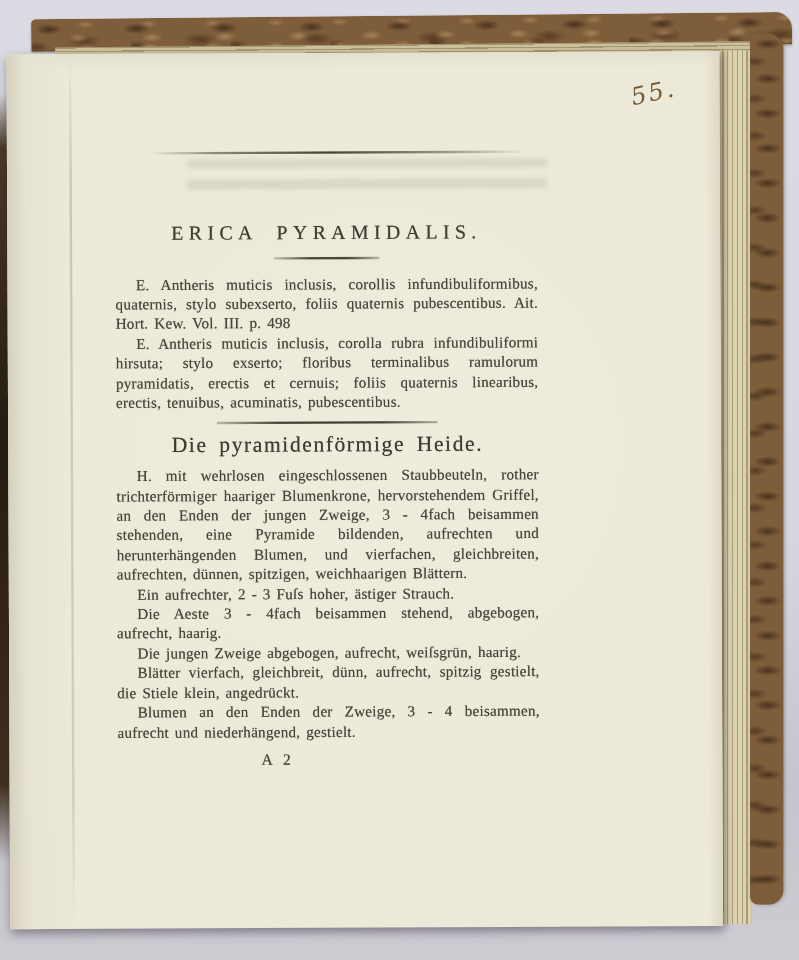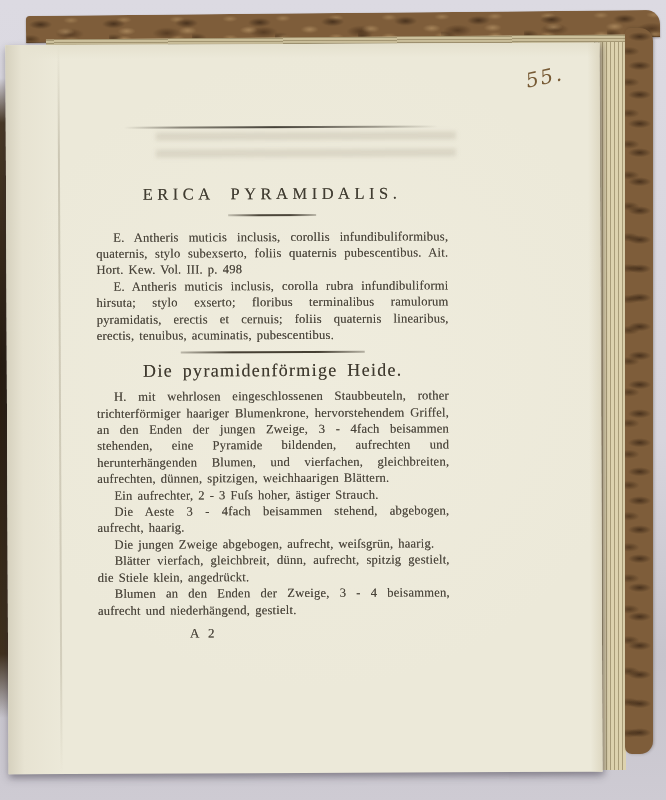--- a/index.html
+++ b/index.html
@@ -112,21 +112,21 @@
     width: 184px; height: 1.8px; margin: 8px auto 7px;
     background: linear-gradient(90deg, rgba(70,64,52,.3), #453f33 28%, #453f33 75%, rgba(70,64,52,.35));
   }
   .german-heading {
     margin: 0 0 7px; text-align: center;
     font-size: 18px; font-weight: normal;
     letter-spacing: 1.3px; word-spacing: 4px;
     color: #3e392e;
   }
   .signature {
-    margin: 7px 0 0 92px;
+    margin: 7px 0 0 120px;
     font-size: 13px; letter-spacing: 3px;
   }
 </style>
 </head>
 <body>
 
 <div class="book">
 
   <div class="cover-top marble"></div>
   <div class="pages-top"></div>

